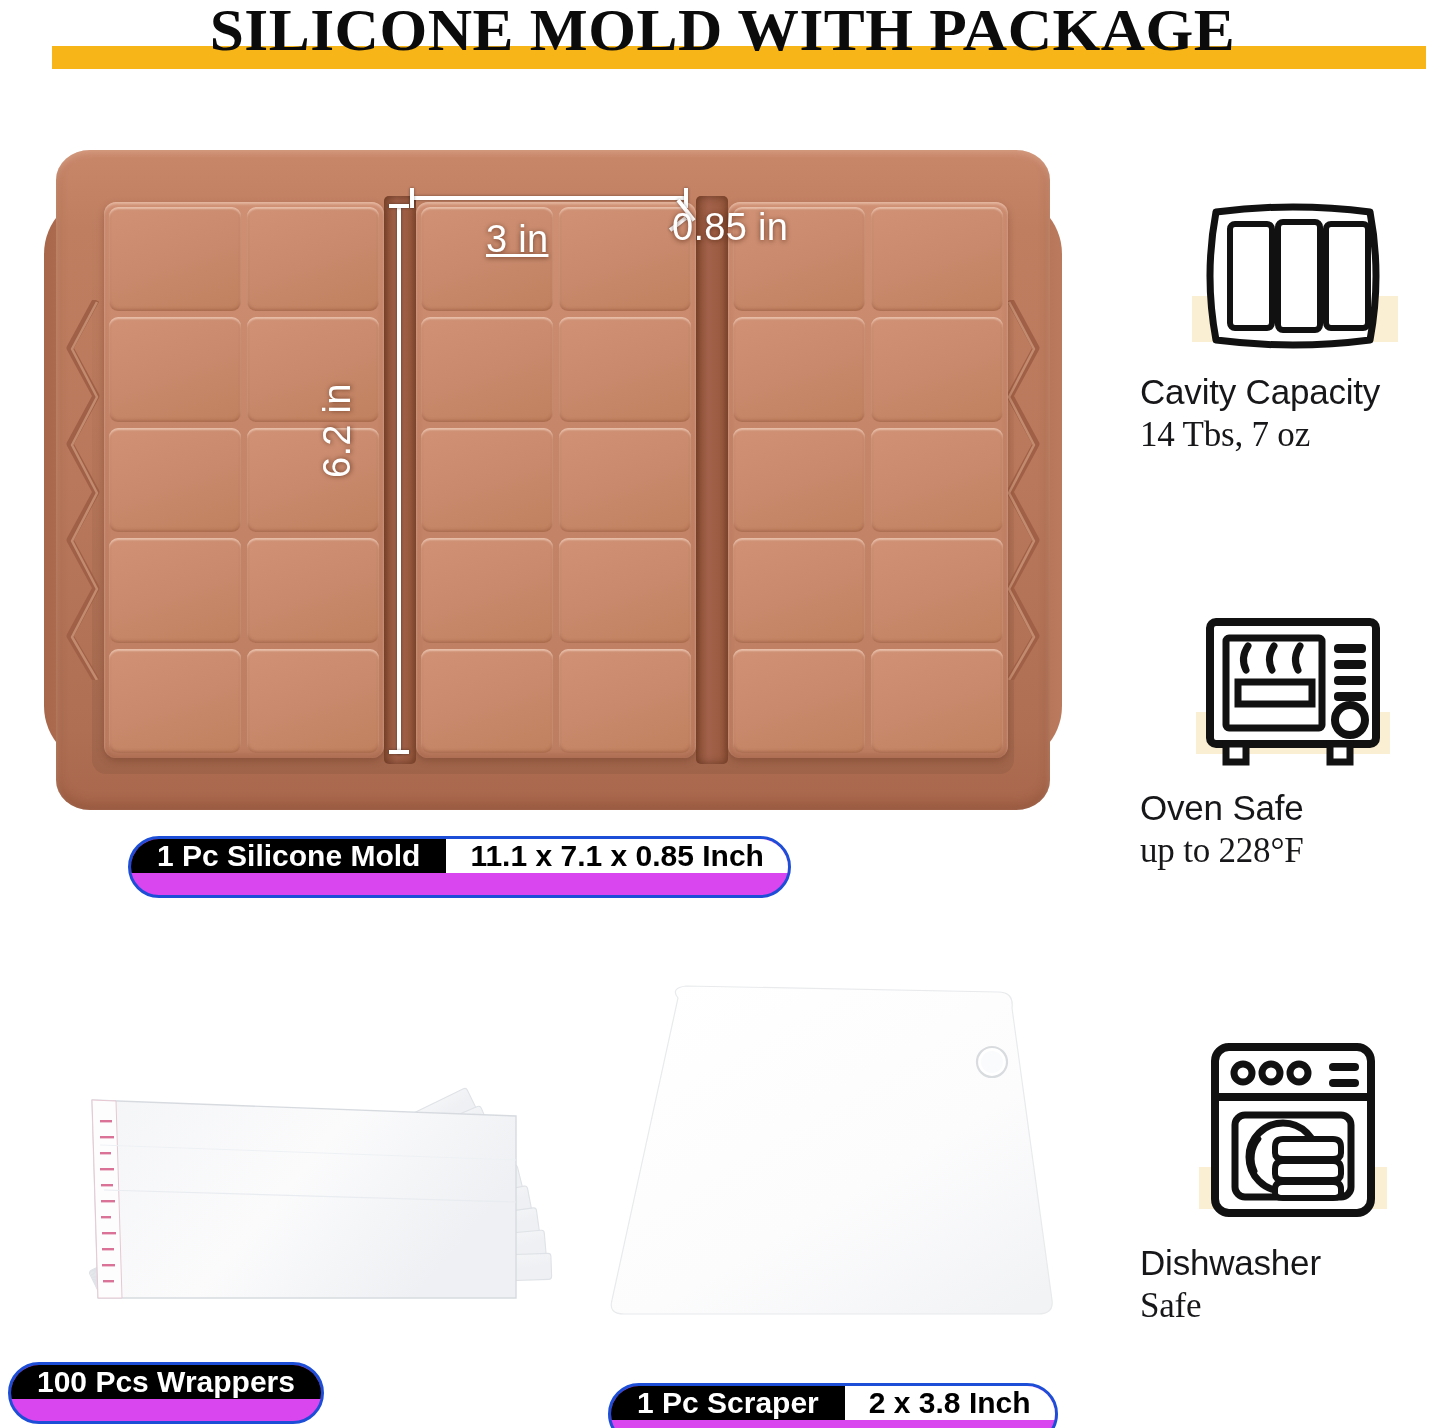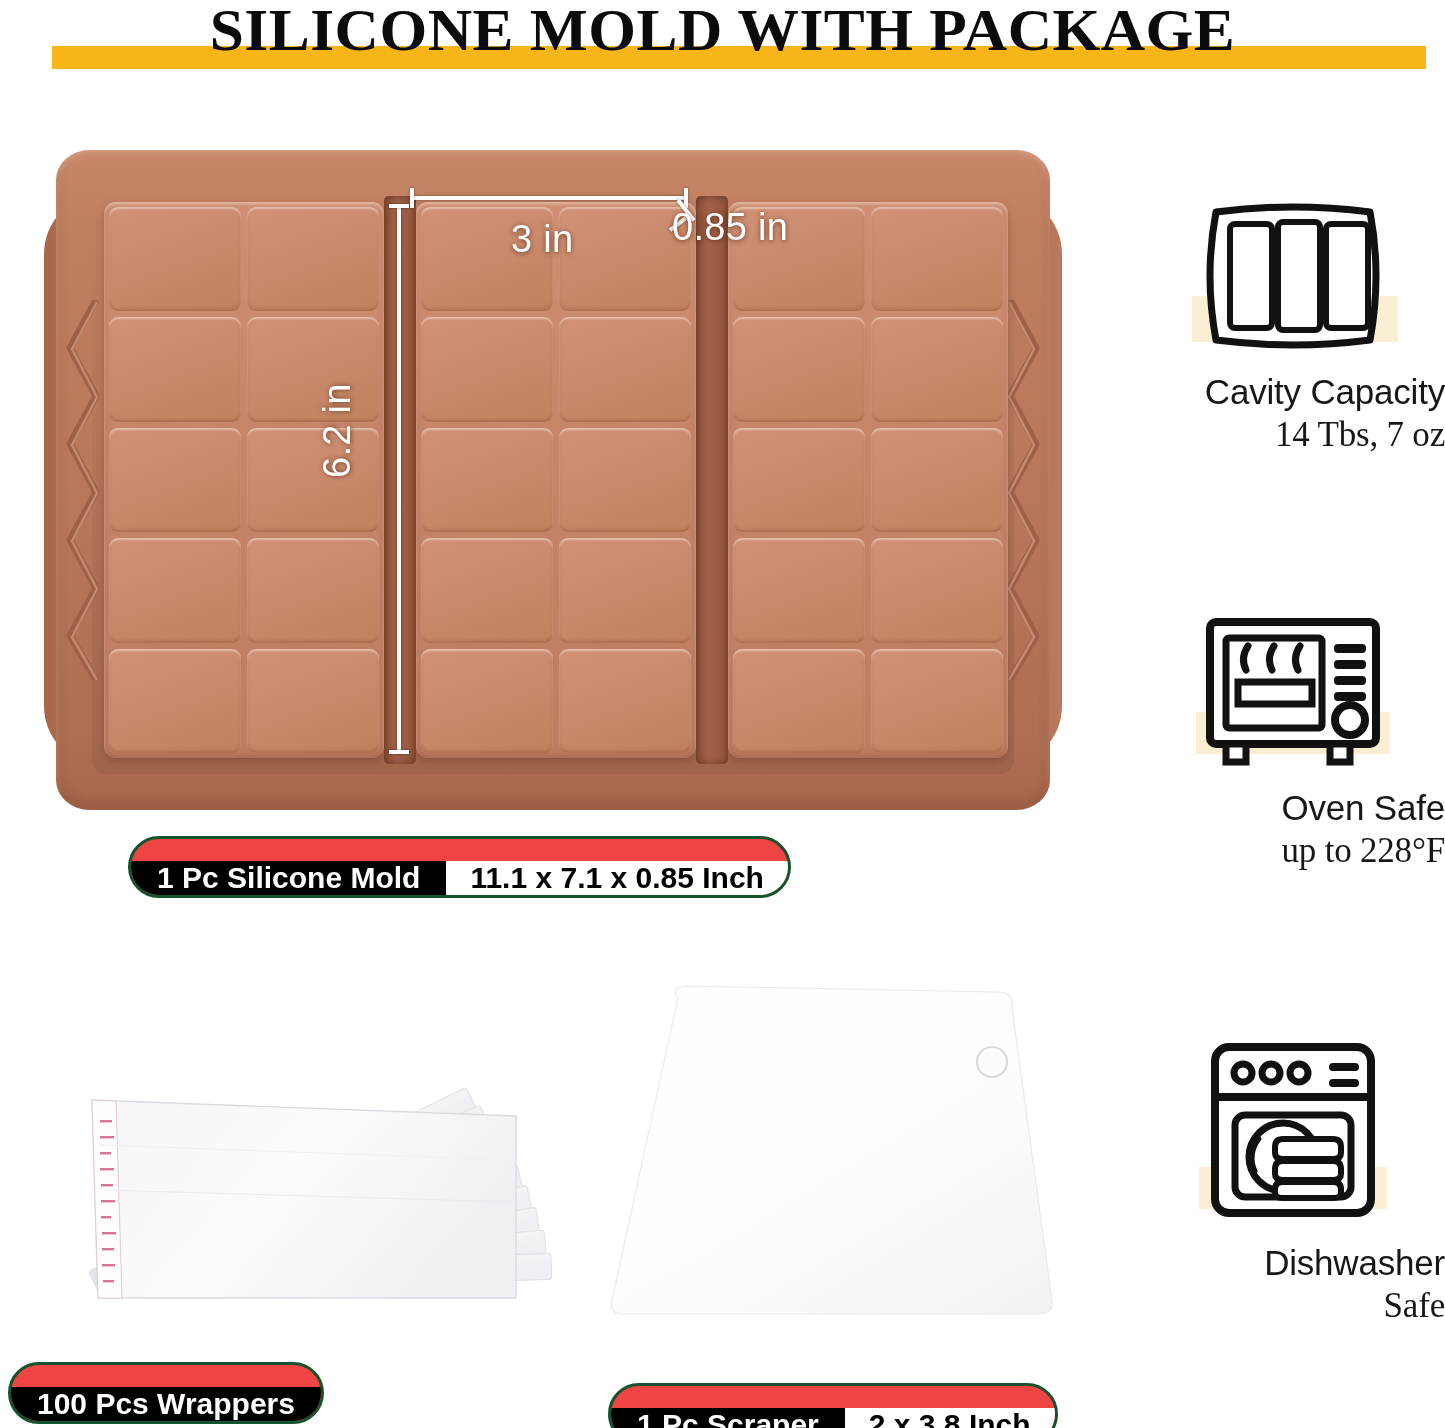--- a/index.html
+++ b/index.html
@@ -115,31 +115,31 @@
     transform:rotate(-38deg);transform-origin:top center;
   }
   #dim-diag-cap{left:668px;top:222px;width:20px;height:4px;transform:rotate(-38deg);}
 
   .dim-label{
     position:absolute;color:#ffffff;
     font-size:38px;font-weight:500;letter-spacing:.3px;
     text-shadow:0 1px 5px rgba(80,35,15,.75);
     white-space:nowrap;
   }
-  #lbl-3in{left:511px;top:218px;}
+  #lbl-3in{left:486px;top:218px;text-decoration:underline;}
   #lbl-085{left:672px;top:206px;}
   #lbl-62{
     left:316px;top:478px;
     transform:rotate(-90deg);transform-origin:left top;
   }
 
   
   .pill{
-    position:absolute;height:62px;display:flex;align-items:flex-end;
-    border:3px solid #14532d;border-radius:31px;background:#ef4444;overflow:hidden;
+    position:absolute;height:62px;display:flex;align-items:flex-start;
+    border:3px solid #1d4ed8;border-radius:31px;background:#d946ef;overflow:hidden;
     box-sizing:border-box;
   }
   .pill .left{
     background:#000;color:#fff;display:flex;align-items:center;
     padding:0 26px;font-size:30px;font-weight:bold;white-space:nowrap;
   }
   .pill .right{
     background:#fff;color:#000;display:flex;align-items:center;
     padding:0 24px;font-size:30px;font-weight:bold;white-space:nowrap;
   }
@@ -149,21 +149,21 @@
 
   
   #wrappers{position:absolute;left:40px;top:940px;width:560px;height:400px;}
   #wrappers svg{display:block;}
 
   
   #scraper{position:absolute;left:600px;top:970px;width:460px;height:360px;}
   #scraper svg{display:block;}
 
   
-  .feature{position:absolute;left:1140px;width:305px;text-align:right;}
+  .feature{position:absolute;left:1140px;width:305px;text-align:left;}
   #feature-0{top:190px;}
   #feature-1{top:608px;}
   #feature-2{top:1035px;}
 
   .feature .icon-box{
     position:relative;height:auto;display:flex;justify-content:center;
     margin-bottom:10px;
   }
   .feature svg{display:block;}
   .feature .caption{

